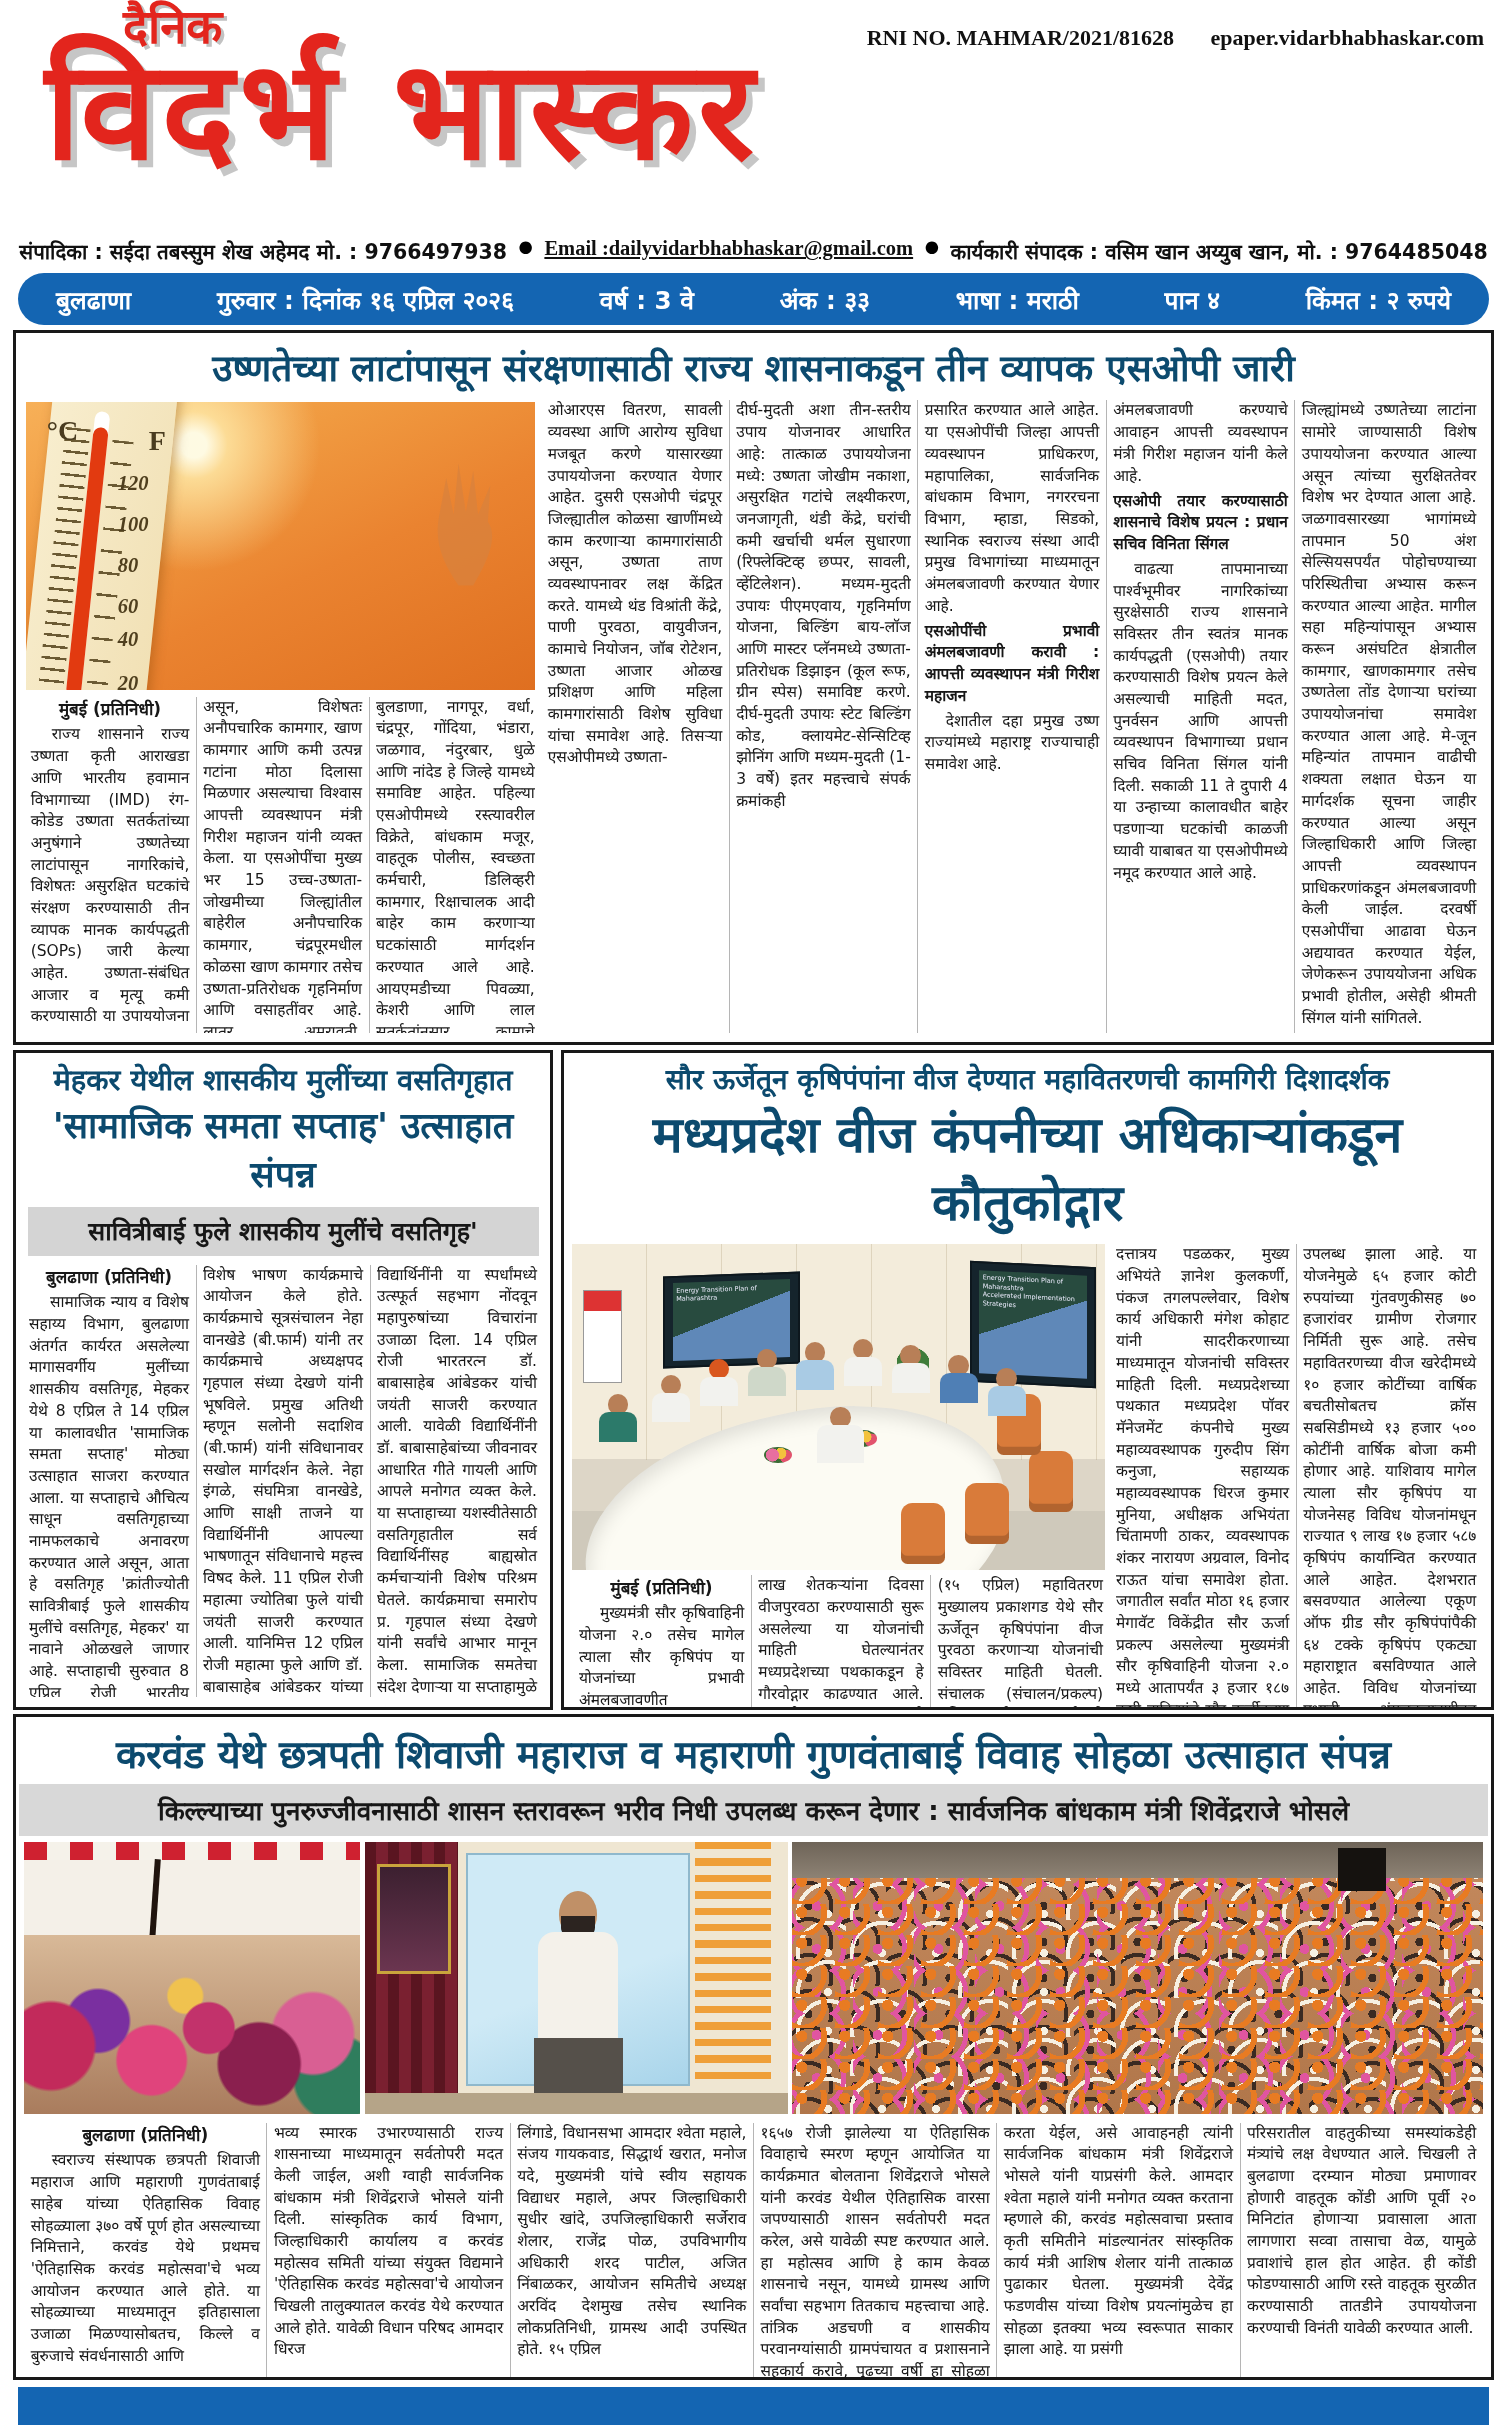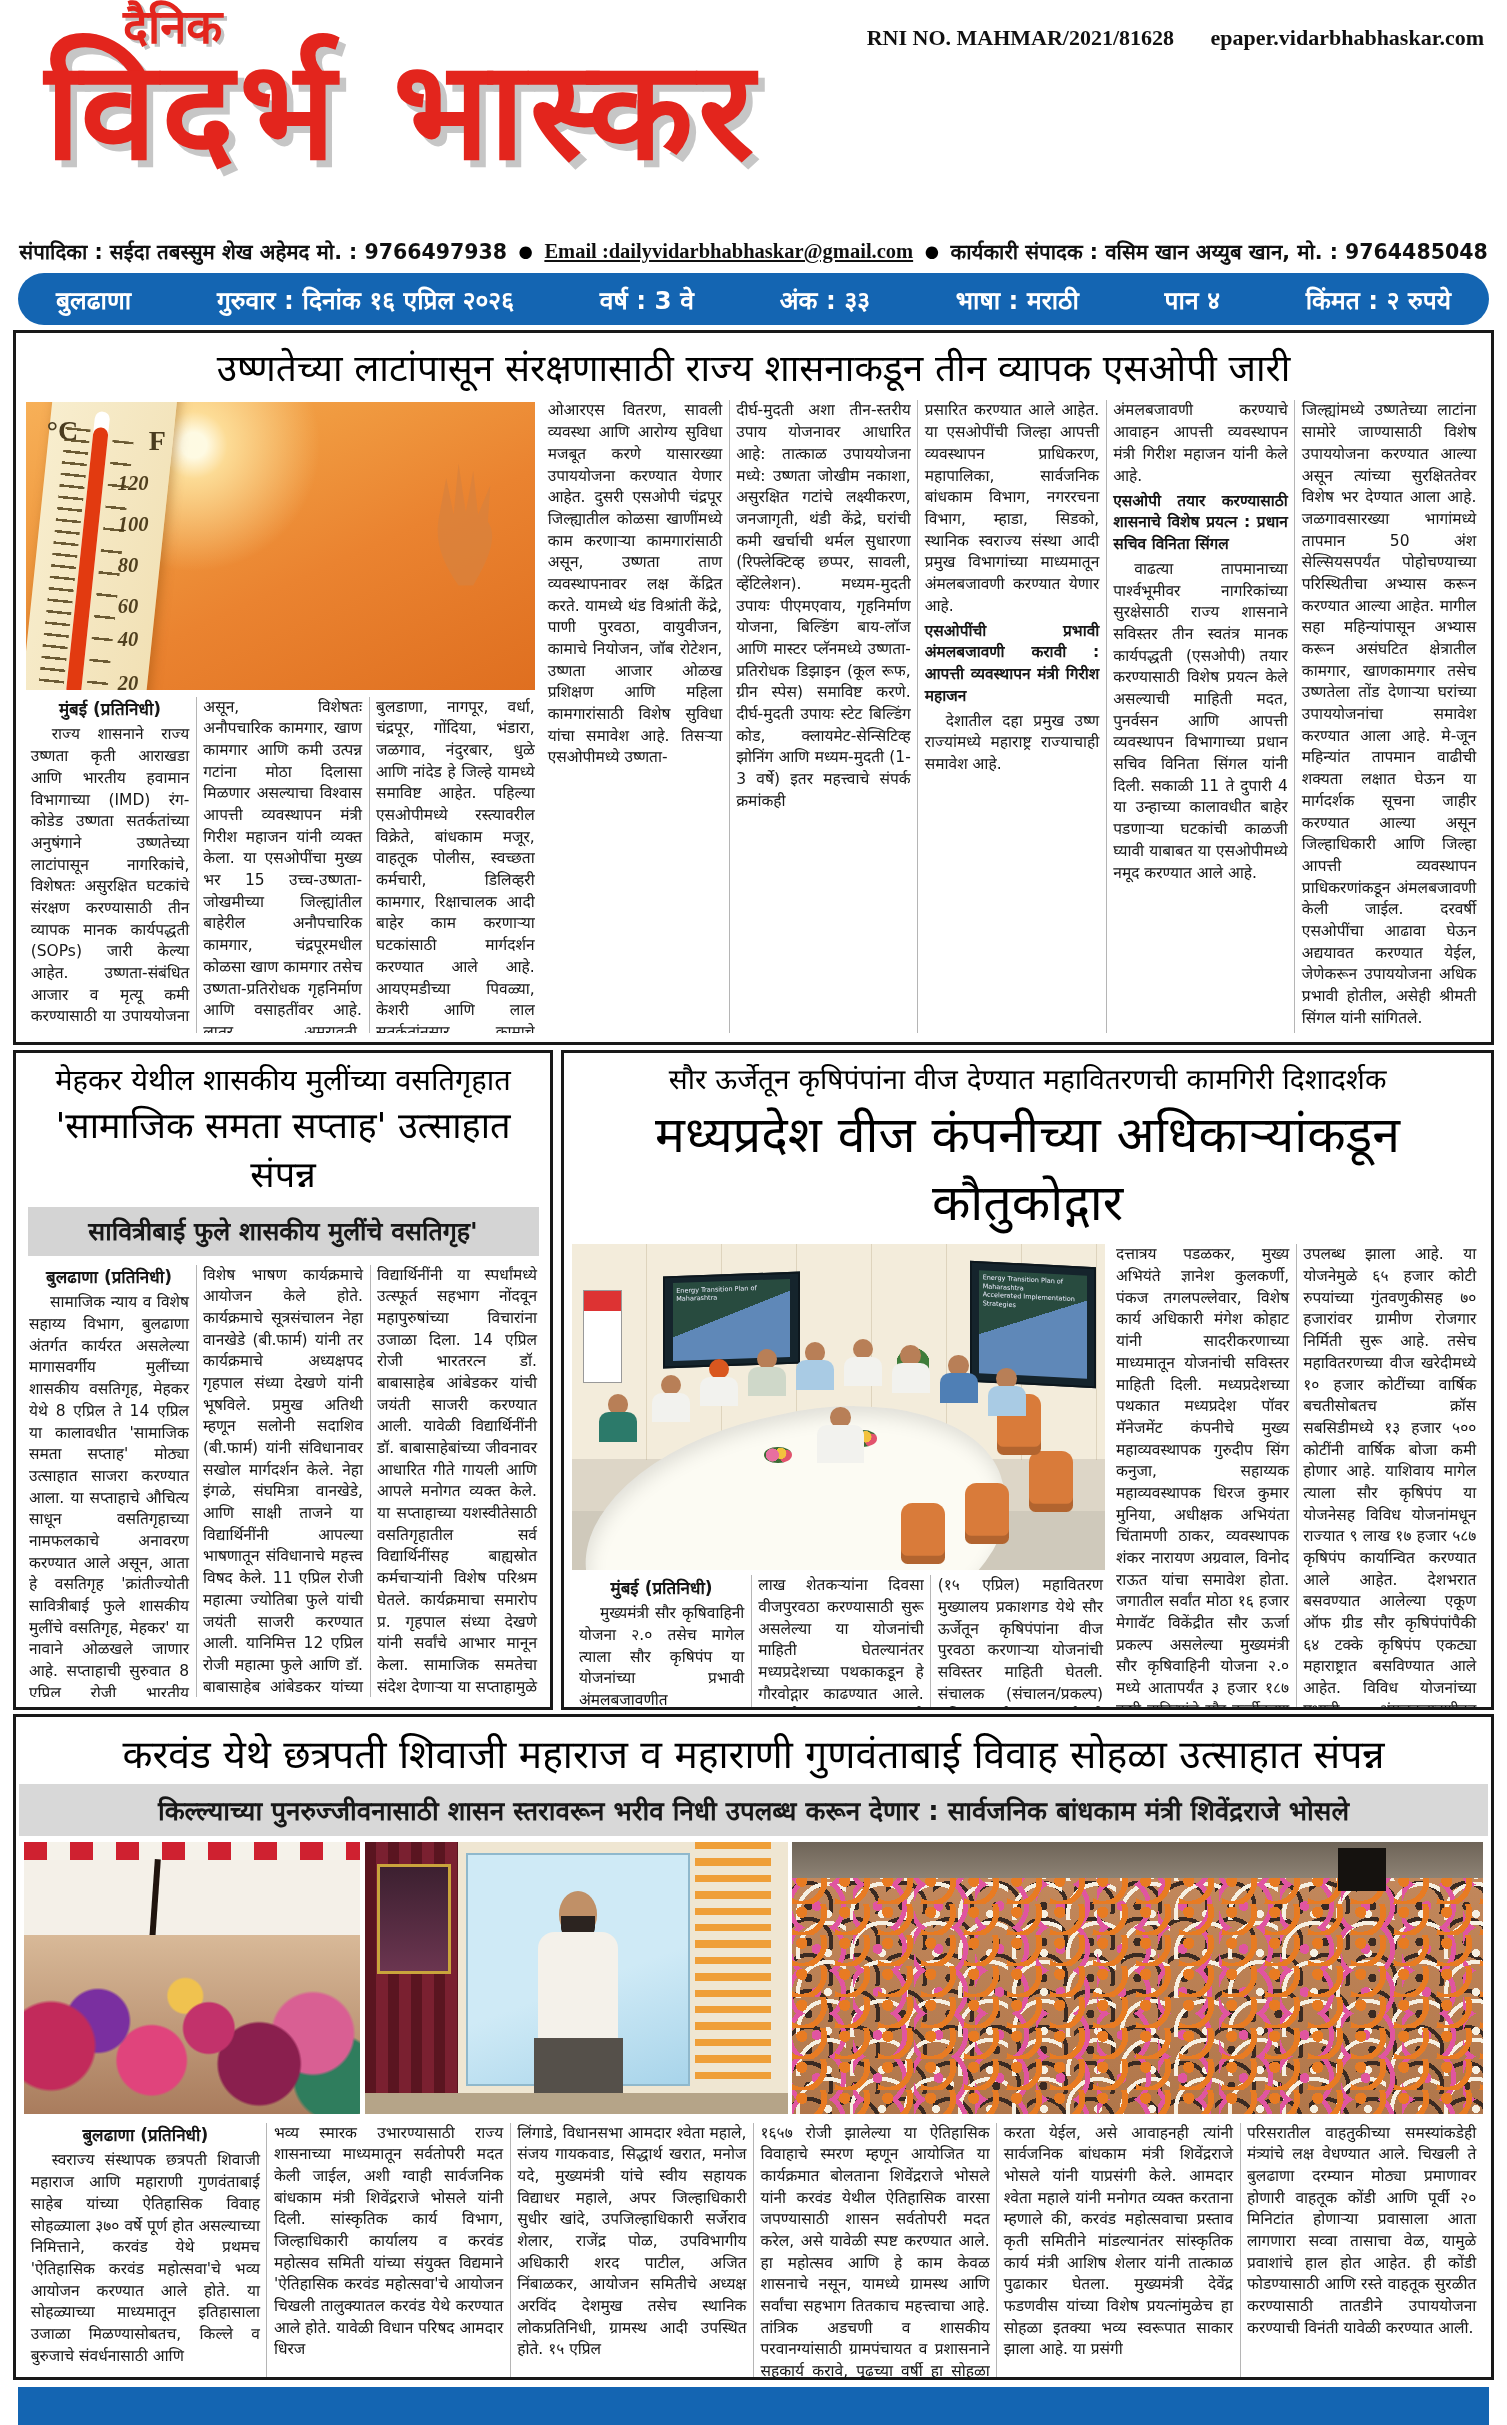--- a/index.html
+++ b/index.html
@@ -10,32 +10,32 @@
   
   .header{position:relative;height:270px;}
   .masthead-small{position:absolute;left:123px;top:3.3px;font-size:47px;font-weight:800;
      color:#e3251d;text-shadow:3.3px 3.3px 0 #c2c2c2;line-height:1;}
   .masthead-main{position:absolute;left:45px;top:39px;width:1440px;font-size:137px;font-weight:800;
      color:#e3251d;text-shadow:6.5px 6.5px 0 #c6c6c6;line-height:1.05;letter-spacing:4.9px;white-space:nowrap;}
   .rni-line{position:absolute;right:23px;top:24.6px;font-family:"Liberation Serif","DejaVu Serif",serif;
      font-weight:700;font-size:22px;color:#111;}
   .rni-line .site{margin-left:31px;}
   .editor-line{position:absolute;left:0;right:0;bottom:4.9px;display:flex;justify-content:center;
-     align-items:center;gap:11.5px;font-size:20.5px;font-weight:700;color:#101010;white-space:nowrap;}
+     gap:11.5px;font-size:20.5px;font-weight:700;color:#101010;white-space:nowrap;}
   .editor-line .dot{color:#000;font-size:16.4px;}
   .editor-line .email{text-decoration:underline;font-family:"Liberation Serif","DejaVu Serif",serif;}
 
   
   .infobar{margin:3.3px 18px 4.9px;height:52px;background:#1465b2;border-radius:29.5px;
      display:flex;align-items:center;justify-content:space-between;padding:0 38px;
      color:#fff;font-size:24.6px;font-weight:800;}
 
   
   .abox{border:3.3px solid #181818;margin:4.9px 13px;background:#fff;overflow:hidden;}
-  .headline{text-align:center;font-weight:400;color:#000000;}
+  .headline{text-align:center;font-weight:700;color:#0c4a6e;}
   .col{flex:1;padding:0 6.5px;text-align:justify;font-size:15.5px;line-height:1.40;overflow:hidden;
        border-left:0.8px solid #b5b5b5;}
   .col:first-child{border-left:none;}
   .col p{margin:0 0 3.3px;text-indent:21px;}
   .col p.nofirst{text-indent:0;}
   .dateline{display:block;text-align:center;font-weight:800;font-size:17px;text-indent:0;margin:1.6px 0 2.5px;}
   .subbold{font-weight:800;text-indent:0 !important;}
 
   
   .a1-head{font-size:37px;padding:8.2px 6.5px 6.5px;}

